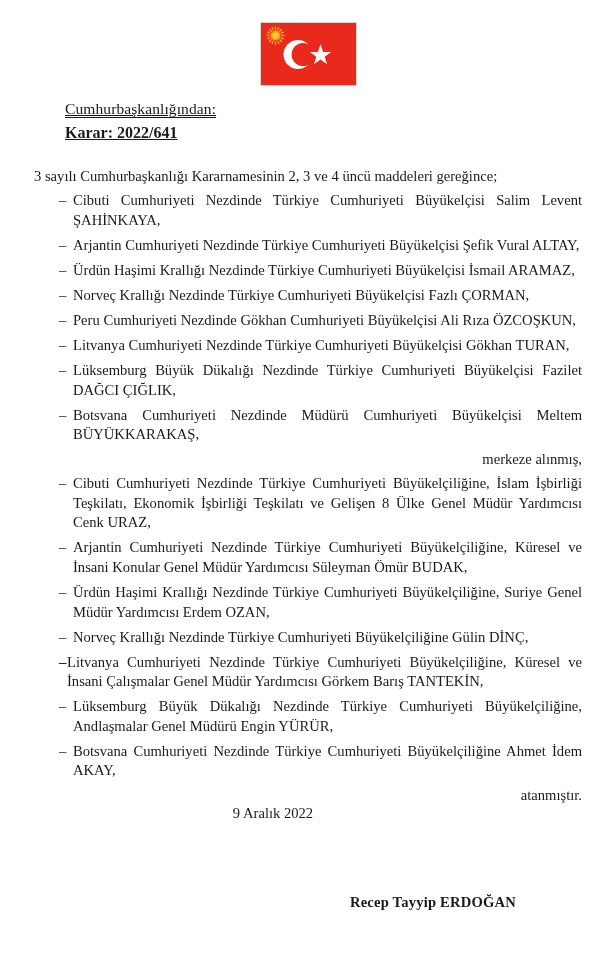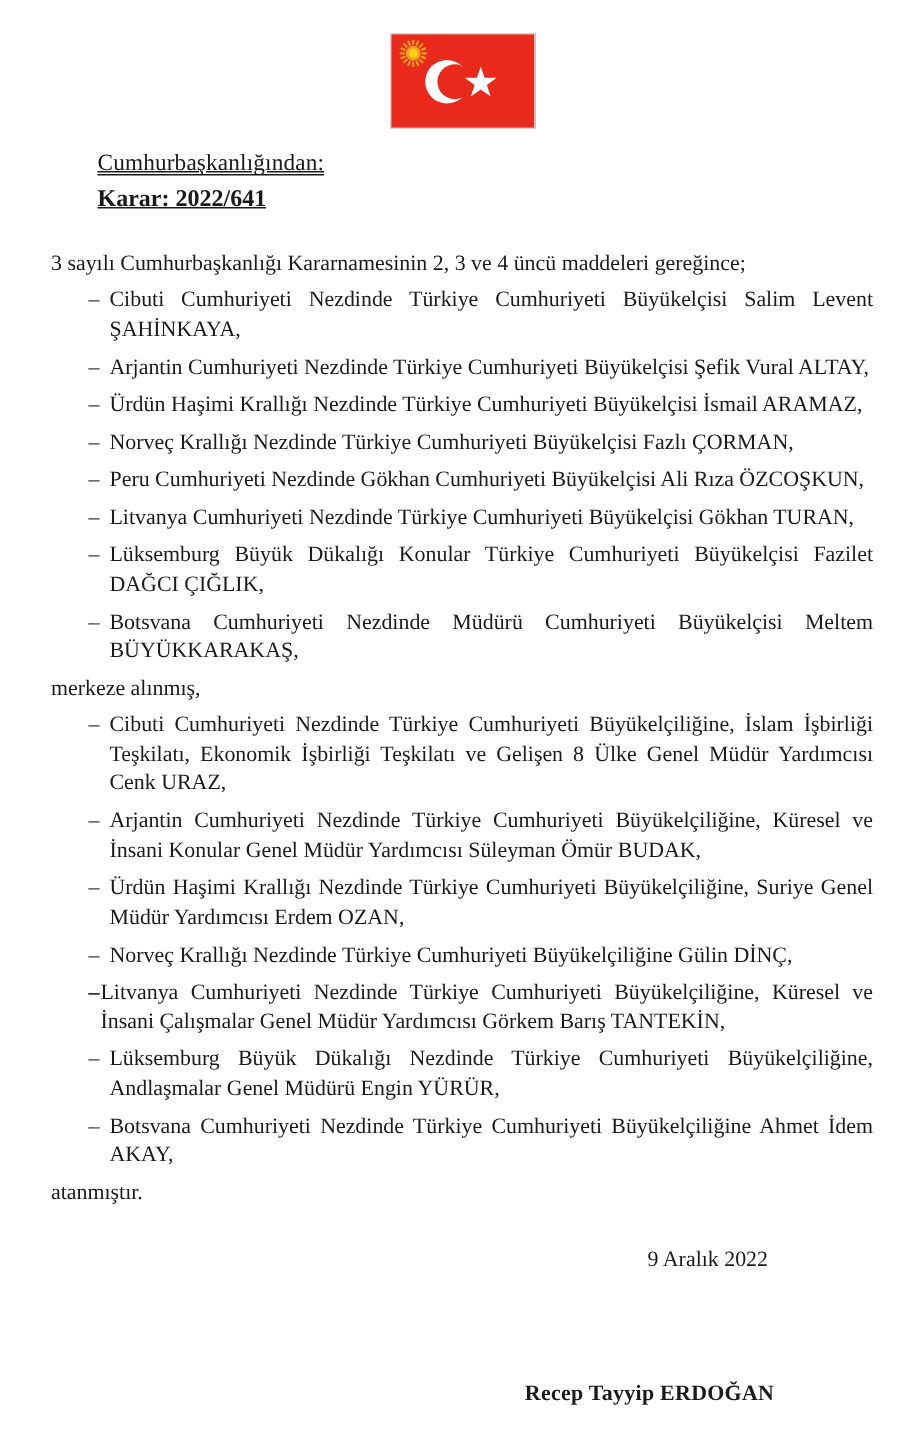--- a/index.html
+++ b/index.html
@@ -86,27 +86,27 @@
     top: 0;
   }
   
   ul.appt-list li.tight-dash { padding-left: 33px; }
   ul.appt-list li.tight-dash .dash { left: 25px; }
 
   .flow-line {
     font-size: 14.6px;
     line-height: 1.3;
     margin-top: 2px;
+    text-align: right;
   }
   .flow-line.after-list { margin-top: 1px; }
 
   .date-line {
     font-size: 14.6px;
-    text-align: right;
-    margin-top: 27px;
+    text-align: center;
     padding-right: 70px;
   }
 
   .sign-block {
     margin-top: 72px;
     text-align: center;
     padding-left: 250px;
   }
   .sign-name {
     font-size: 14.6px;
@@ -164,21 +164,21 @@
 
   <div class="intro">3 sayılı Cumhurbaşkanlığı Kararnamesinin 2, 3 ve 4 üncü maddeleri gereğince;</div>
 
   <ul class="appt-list">
     <li><span class="dash">–</span><span>Cibuti Cumhuriyeti Nezdinde Türkiye Cumhuriyeti Büyükelçisi Salim Levent ŞAHİNKAYA,</span></li>
     <li><span class="dash">–</span><span>Arjantin Cumhuriyeti Nezdinde Türkiye Cumhuriyeti Büyükelçisi Şefik Vural ALTAY,</span></li>
     <li><span class="dash">–</span><span>Ürdün Haşimi Krallığı Nezdinde Türkiye Cumhuriyeti Büyükelçisi İsmail ARAMAZ,</span></li>
     <li><span class="dash">–</span><span>Norveç Krallığı Nezdinde Türkiye Cumhuriyeti Büyükelçisi Fazlı ÇORMAN,</span></li>
     <li><span class="dash">–</span><span>Peru Cumhuriyeti Nezdinde Gökhan Cumhuriyeti Büyükelçisi Ali Rıza ÖZCOŞKUN,</span></li>
     <li><span class="dash">–</span><span>Litvanya Cumhuriyeti Nezdinde Türkiye Cumhuriyeti Büyükelçisi Gökhan TURAN,</span></li>
-    <li><span class="dash">–</span><span>Lüksemburg Büyük Dükalığı Konular Türkiye Cumhuriyeti Büyükelçisi Fazilet DAĞCI ÇIĞLIK,</span></li>
+    <li><span class="dash">–</span><span>Lüksemburg Büyük Dükalığı Nezdinde Türkiye Cumhuriyeti Büyükelçisi Fazilet DAĞCI ÇIĞLIK,</span></li>
     <li><span class="dash">–</span><span>Botsvana Cumhuriyeti Nezdinde Müdürü Cumhuriyeti Büyükelçisi Meltem BÜYÜKKARAKAŞ,</span></li>
   </ul>
 
   <div class="flow-line after-list">merkeze alınmış,</div>
 
   <ul class="appt-list">
     <li><span class="dash">–</span><span>Cibuti Cumhuriyeti Nezdinde Türkiye Cumhuriyeti Büyükelçiliğine, İslam İşbirliği Teşkilatı, Ekonomik İşbirliği Teşkilatı ve Gelişen 8 Ülke Genel Müdür Yardımcısı Cenk URAZ,</span></li>
     <li><span class="dash">–</span><span>Arjantin Cumhuriyeti Nezdinde Türkiye Cumhuriyeti Büyükelçiliğine, Küresel ve İnsani Konular Genel Müdür Yardımcısı Süleyman Ömür BUDAK,</span></li>
     <li><span class="dash">–</span><span>Ürdün Haşimi Krallığı Nezdinde Türkiye Cumhuriyeti Büyükelçiliğine, Suriye Genel Müdür Yardımcısı Erdem OZAN,</span></li>
     <li><span class="dash">–</span><span>Norveç Krallığı Nezdinde Türkiye Cumhuriyeti Büyükelçiliğine Gülin DİNÇ,</span></li>

